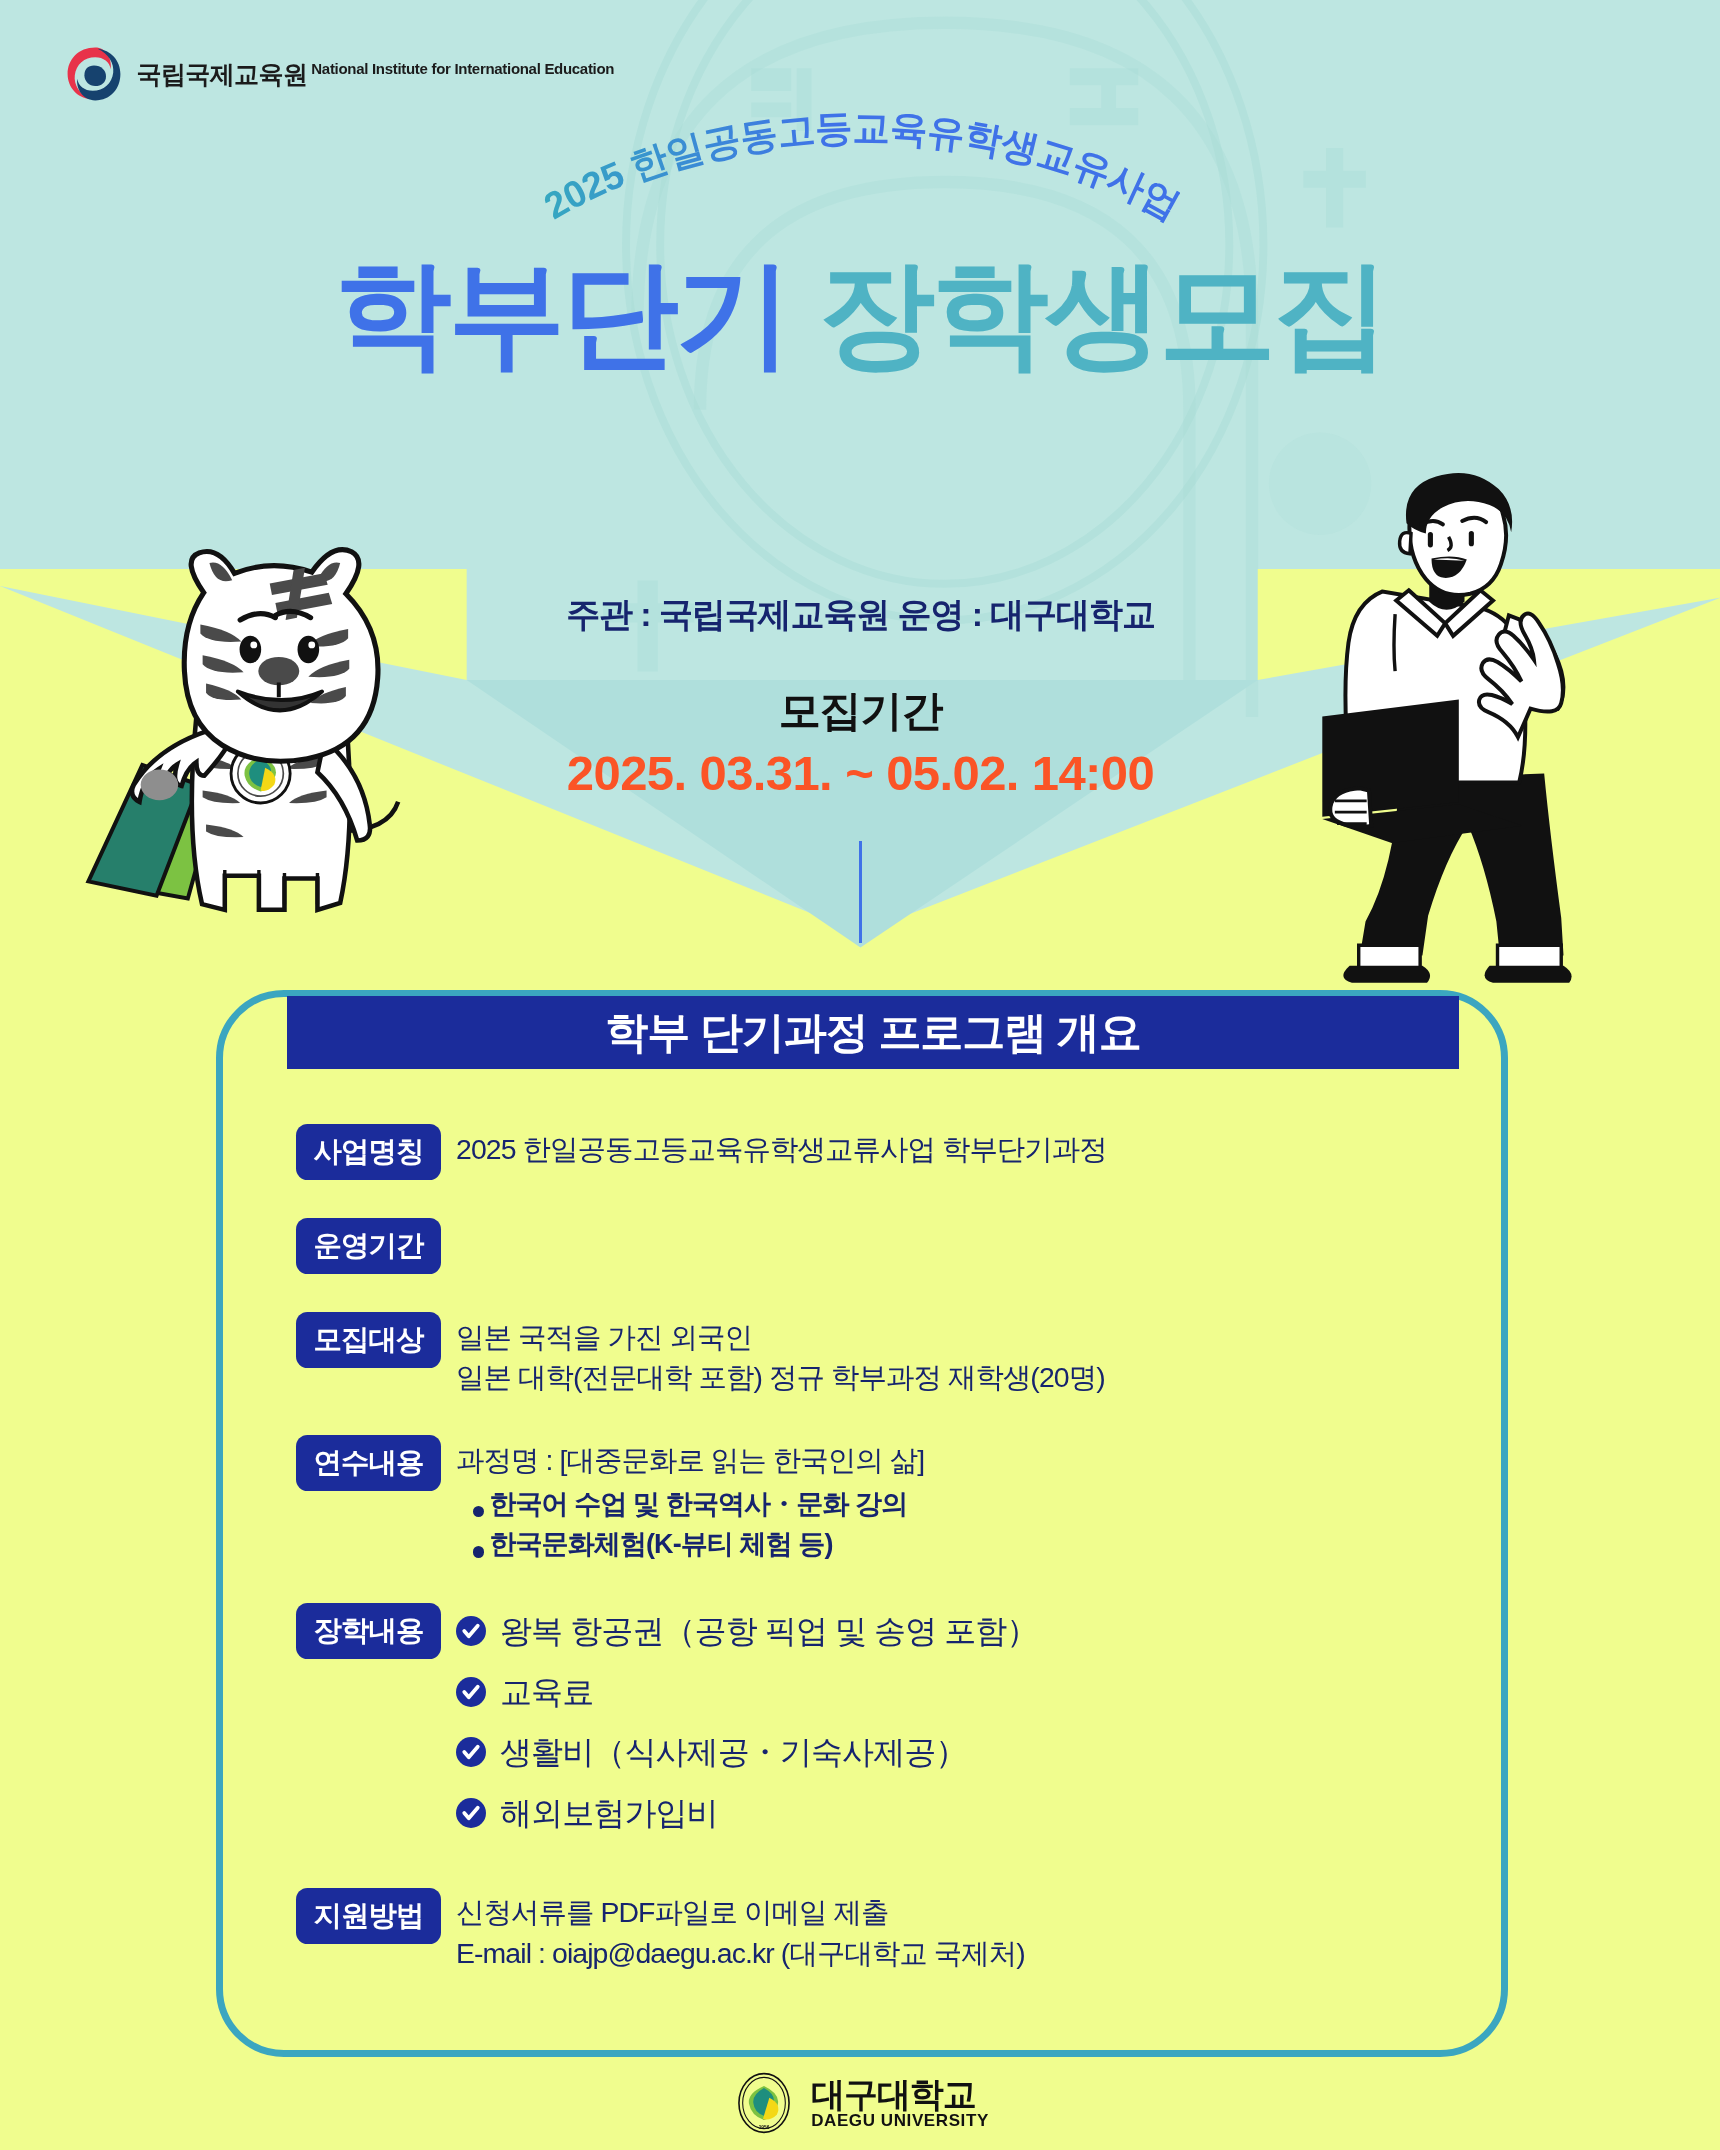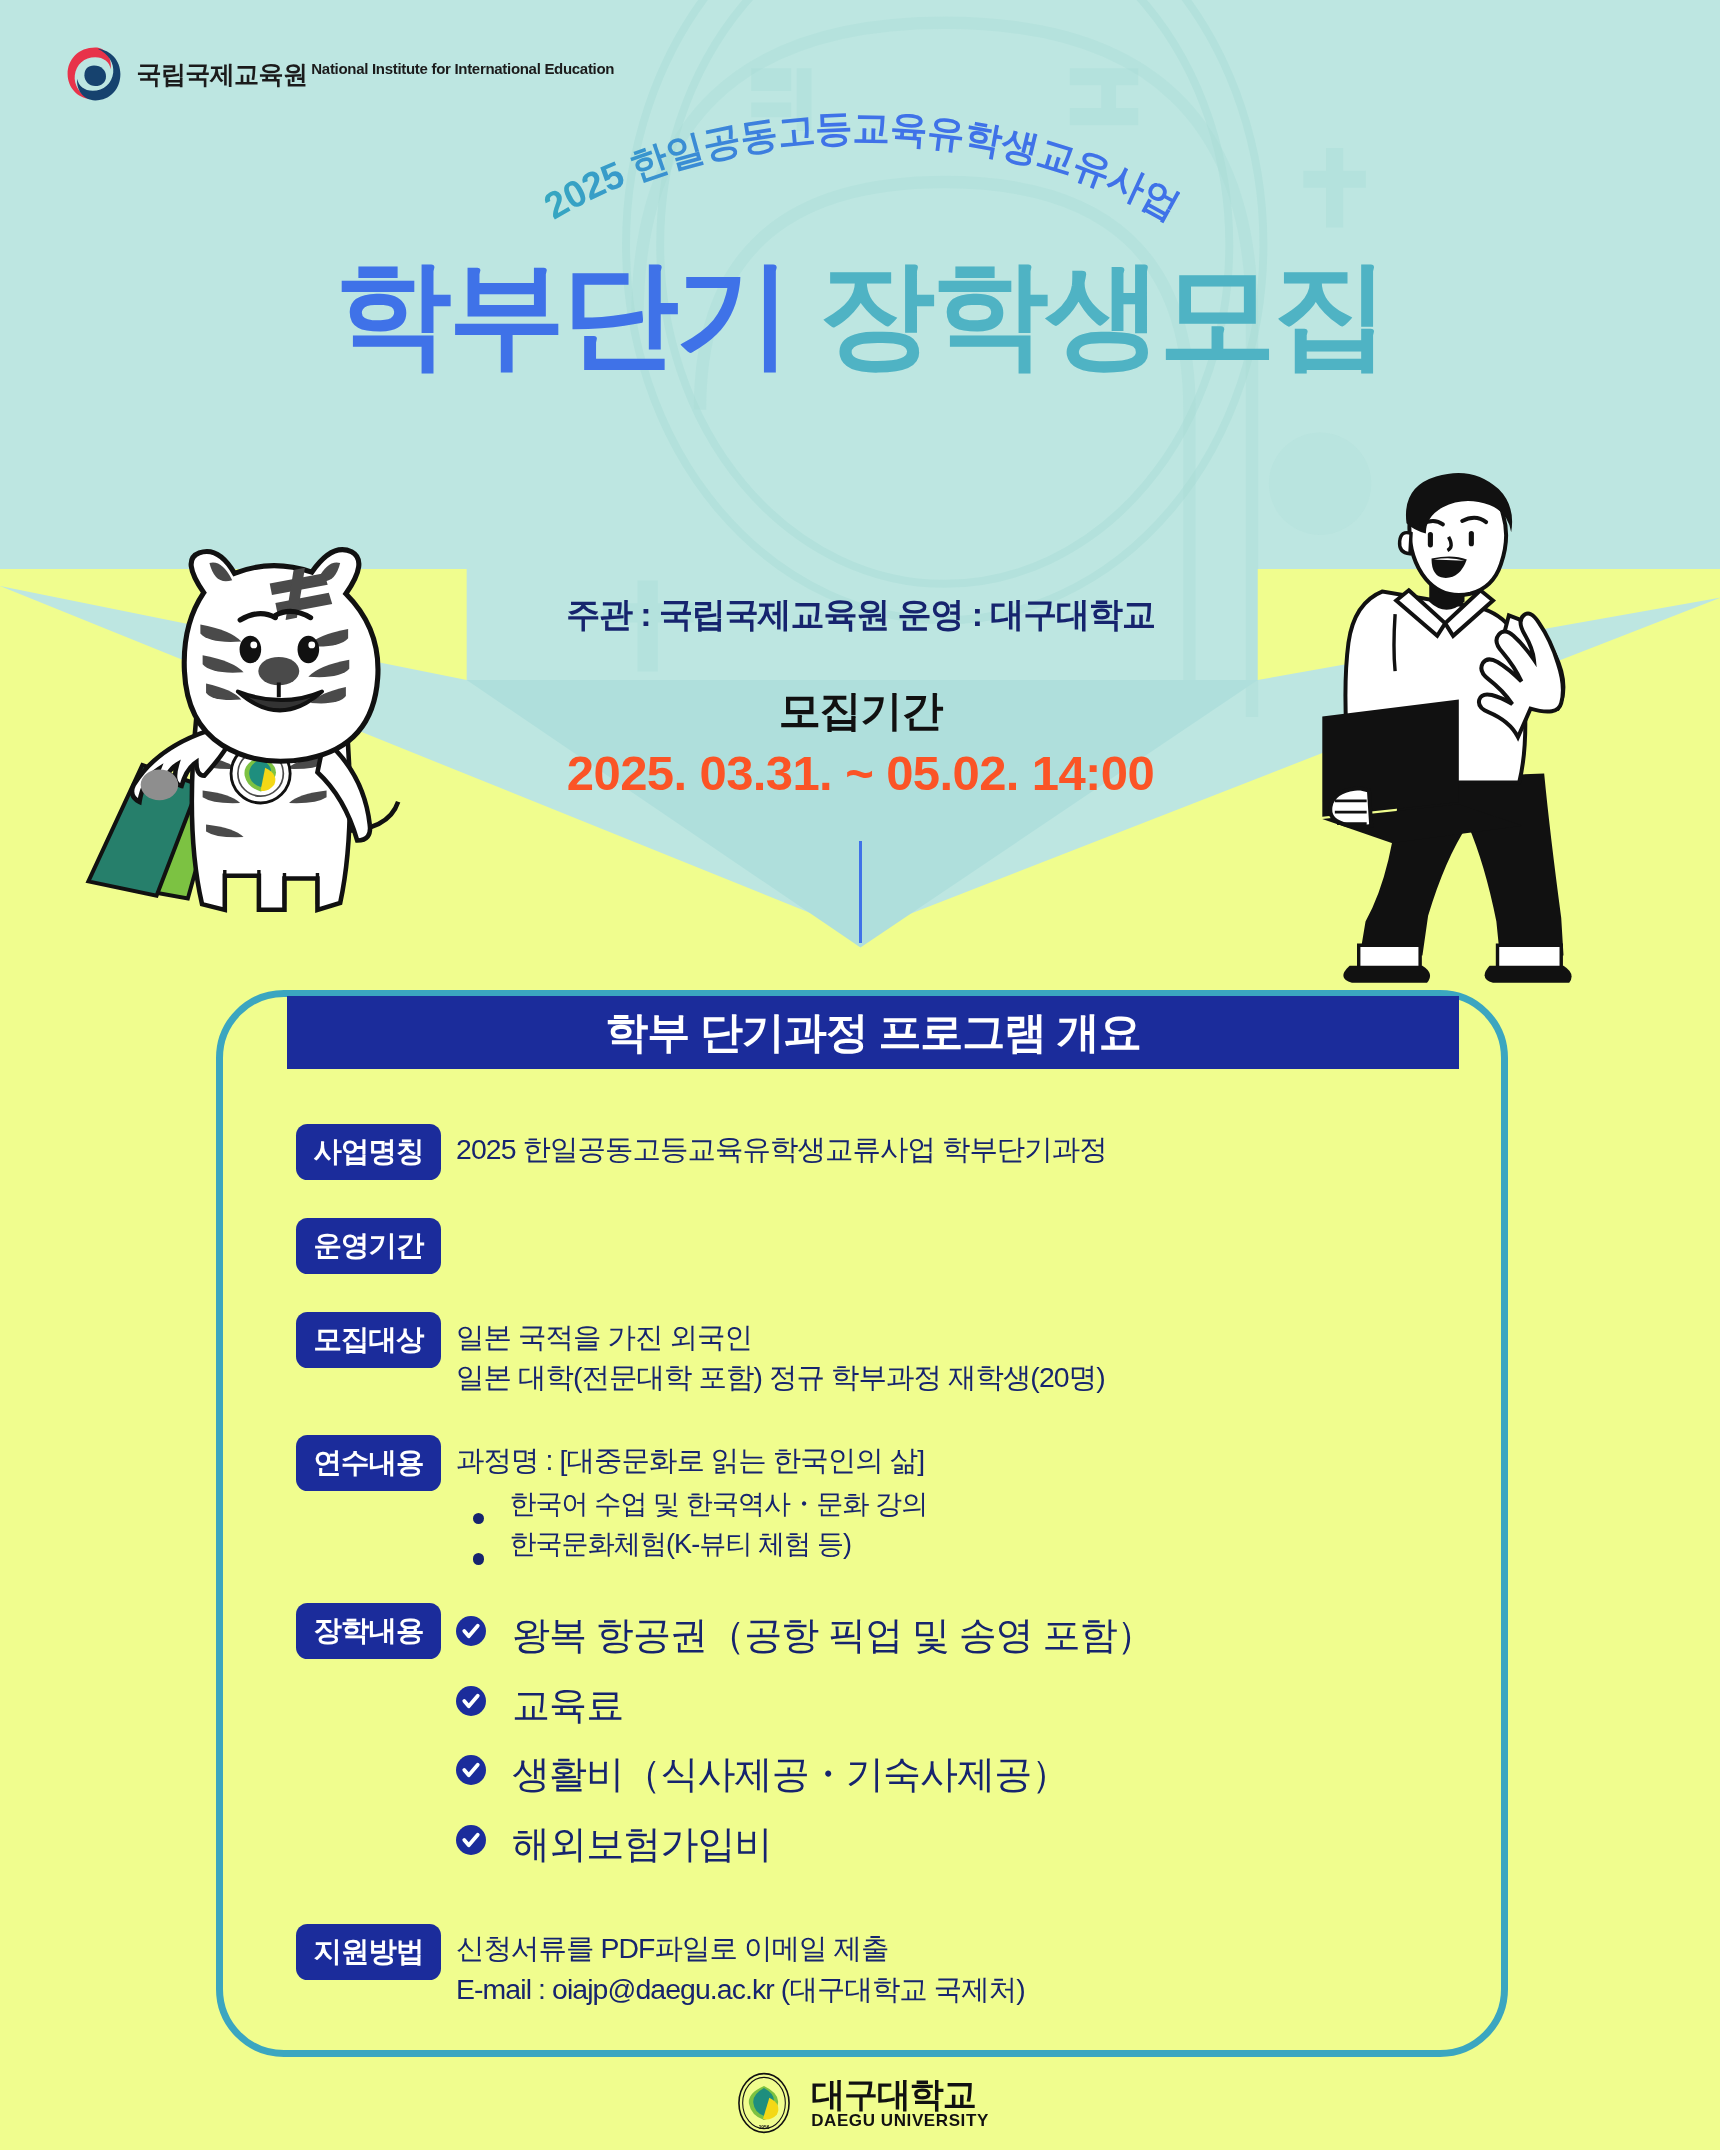--- a/index.html
+++ b/index.html
@@ -73,30 +73,30 @@
     margin-right:15px;
   }
   .row-body { padding-top:4.6px; }
   .row-line {
     font-size:28.4px; color:#16246E; letter-spacing:-0.9px; line-height:1.42; white-space:nowrap;
   }
   .row-line.big { font-size:34px; font-weight:500; line-height:1.35; }
 
   .bullets { margin-top:3.4px; }
   .bullet-item {
-    display:flex; align-items:flex-end; gap:25px;
+    display:flex; align-items:center; gap:5px;
     font-size:27px; color:#16246E; letter-spacing:-0.9px; line-height:1.5;
-    padding-left:17px; white-space:nowrap;
+    padding-left:17px; white-space:nowrap;font-weight:bold;
   }
   .dot {
     flex:none; width:11.4px; height:11.4px; border-radius:50%; background:#16246E; margin-top:15px;
   }
   .check-item {
-    display:flex; align-items:flex-start; gap:26px;
-    font-size:38px; color:#16246E; letter-spacing:-0.9px; line-height:1.5; white-space:nowrap;
+    display:flex; align-items:flex-start; gap:14px;
+    font-size:32px; color:#16246E; letter-spacing:-0.9px; line-height:1.5; white-space:nowrap;
   }
   .check-item + .check-item { margin-top:12.5px; }
   .chk { flex:none; width:30px; height:30px; margin-top:9px; }
 
   
   .du-logo {
     position:absolute; left:0; top:2071px; width:1721px;
     display:flex; align-items:center; justify-content:center; gap:15px;
   }
   .du-seal { width:64px; height:64px; flex:none; }

